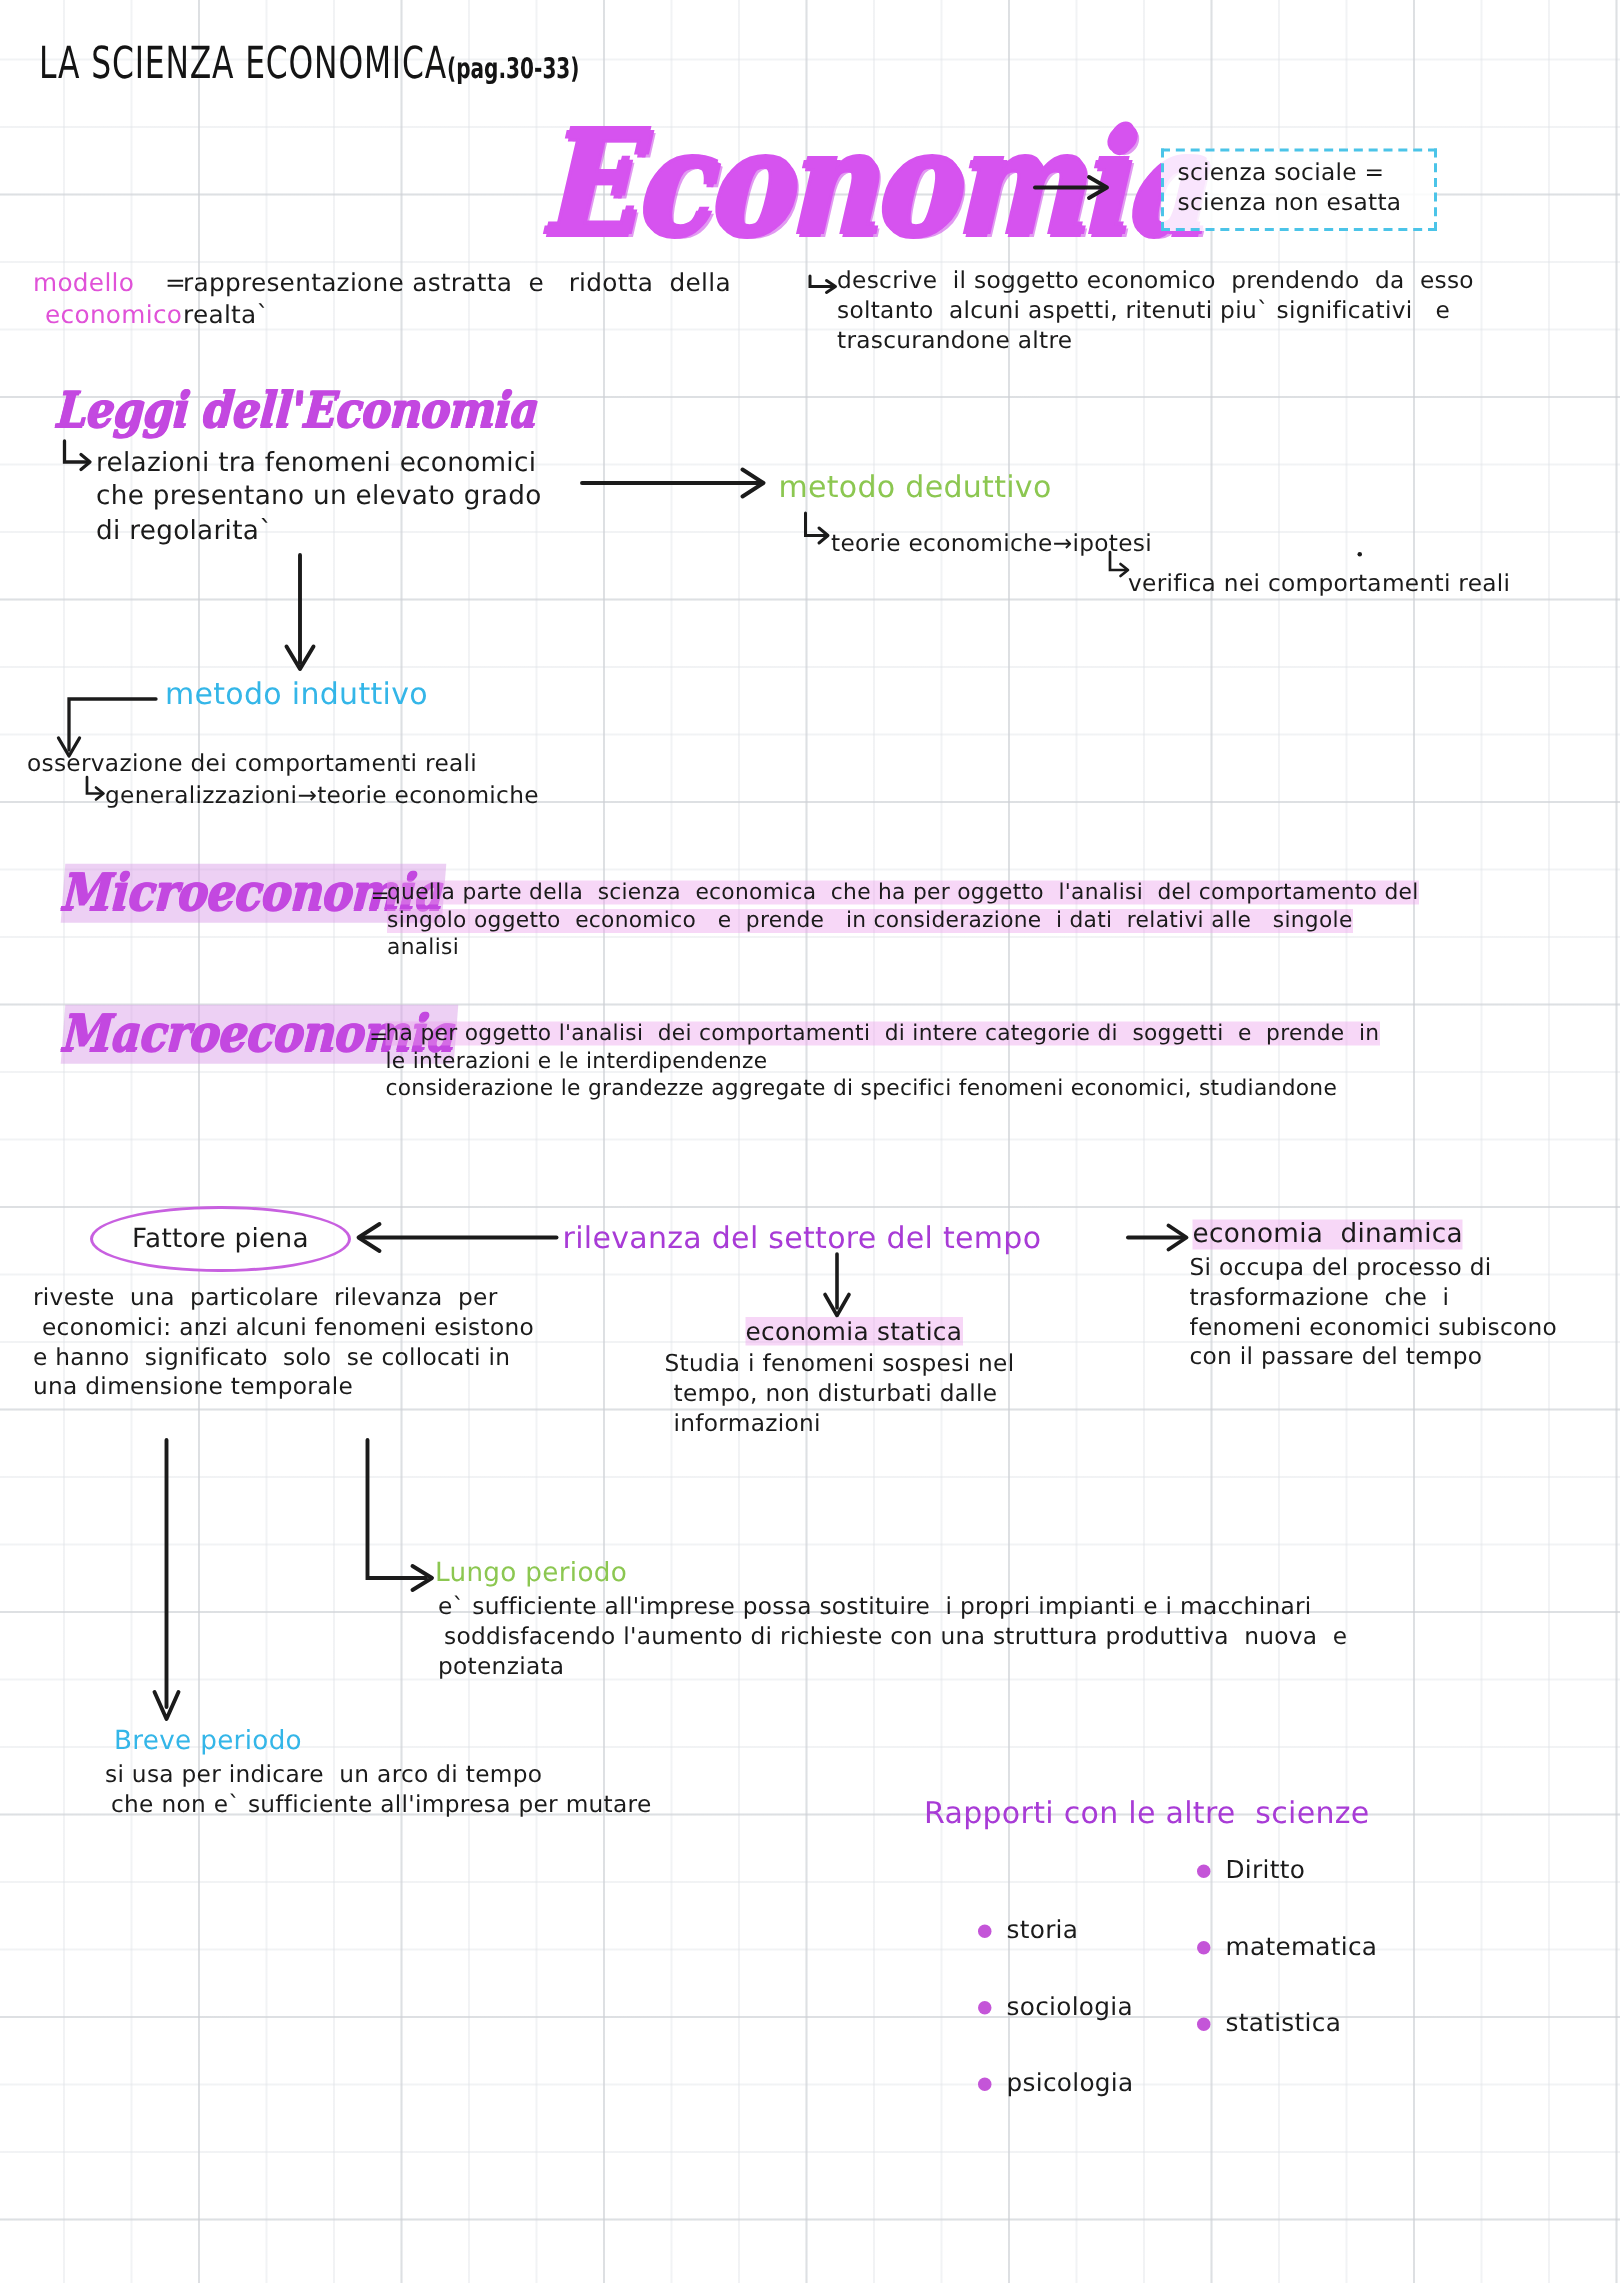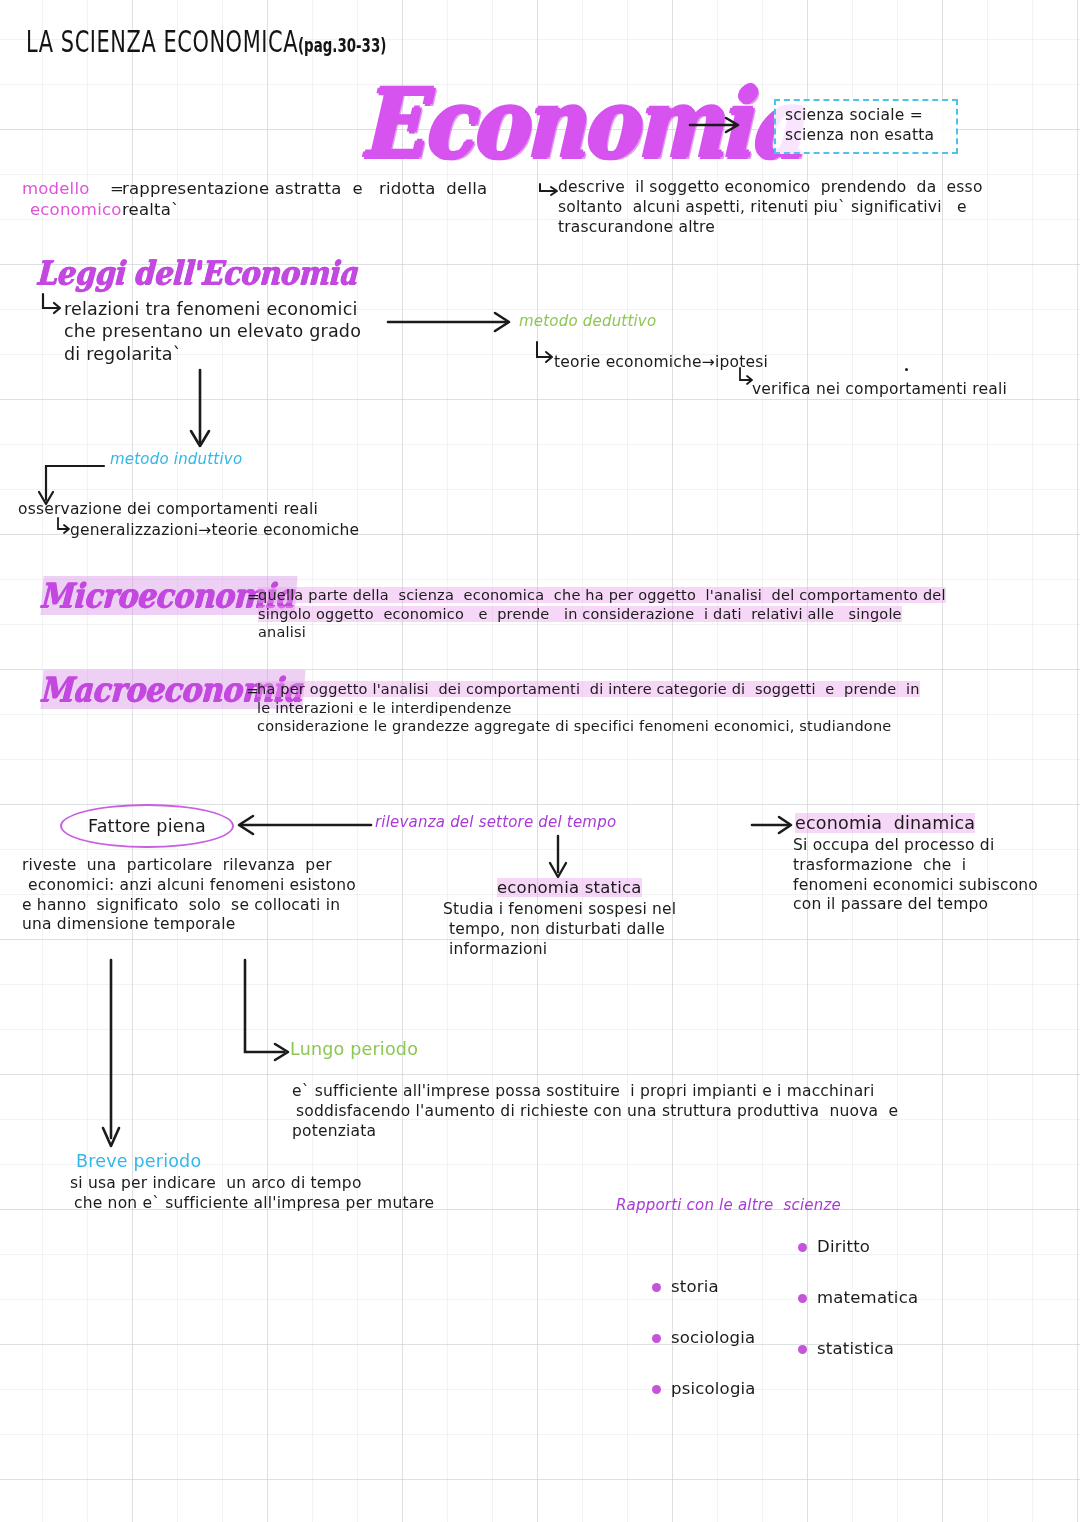--- a/index.html
+++ b/index.html
@@ -83,21 +83,21 @@
   .violet{ color: #a83bd6; }
   .cyan  { color: #34b6e8; }
   .green { color: #8cc751; }
 
   .hl-pink   { background: rgba(235,160,235,0.42); box-decoration-break: clone; -webkit-box-decoration-break: clone; }
   .hl-violet { background: rgba(214,150,230,0.45); box-decoration-break: clone; -webkit-box-decoration-break: clone; }
   .t14 { font-size: 14.5px; }
   .t15 { font-size: 15.5px; }
   .t16 { font-size: 16.5px; }
   .t17 { font-size: 17.5px; }
-  .t18 { font-size: 15px; font-style: italic; }
+  .t18 { font-size: 20px; }
 
   .dashbox {
     border: 2px dashed #4bc4e8;
     padding: 5px 9px 6px 9px;
     background: rgba(255,255,255,0.85);
     margin-left: 32px;
   }
   .ellipse {
     border: 2.5px solid #c860e0;
     border-radius: 50%;
@@ -269,21 +269,21 @@
     <path d="M13,0 L13,178" stroke="#1b1b1b" stroke-width="2.6" fill="none" stroke-linecap="round"></path>
     <path d="M5,168 L13,186 L21,168" stroke="#1b1b1b" stroke-width="2.6" fill="none" stroke-linecap="round" stroke-linejoin="round"></path>
   </svg>
 
   <svg class="ink" style="left:232px; top:960px; width:64px; height:110px;">
     <path d="M13,0 L13,92 L52,92" stroke="#1b1b1b" stroke-width="2.6" fill="none" stroke-linecap="round"></path>
     <path d="M43,84 L56,92 L43,100" stroke="#1b1b1b" stroke-width="2.6" fill="none" stroke-linecap="round" stroke-linejoin="round"></path>
   </svg>
 
   <div class="abs hw t17 green" style="left:290px; top:1038px;">Lungo periodo</div>
-  <div class="abs" style="left:292px; top:1062px; width:760px;margin-top:20px;">
+  <div class="abs" style="left:292px; top:1062px; width:760px;">
     <div class="hw t15">e` sufficiente all'imprese possa sostituire  i propri impianti e i macchinari</div>
     <div class="hw t15" style="margin-left:4px;">soddisfacendo l'aumento di richieste con una struttura produttiva  nuova  e</div>
     <div class="hw t15">potenziata</div>
   </div>
 
   <div class="abs hw t17 cyan" style="left:76px; top:1150px;">Breve periodo</div>
   <div class="abs" style="left:70px; top:1174px; width:460px;">
     <div class="hw t15">si usa per indicare  un arco di tempo</div>
     <div class="hw t15" style="margin-left:4px;">che non e` sufficiente all'impresa per mutare</div>
   </div>

